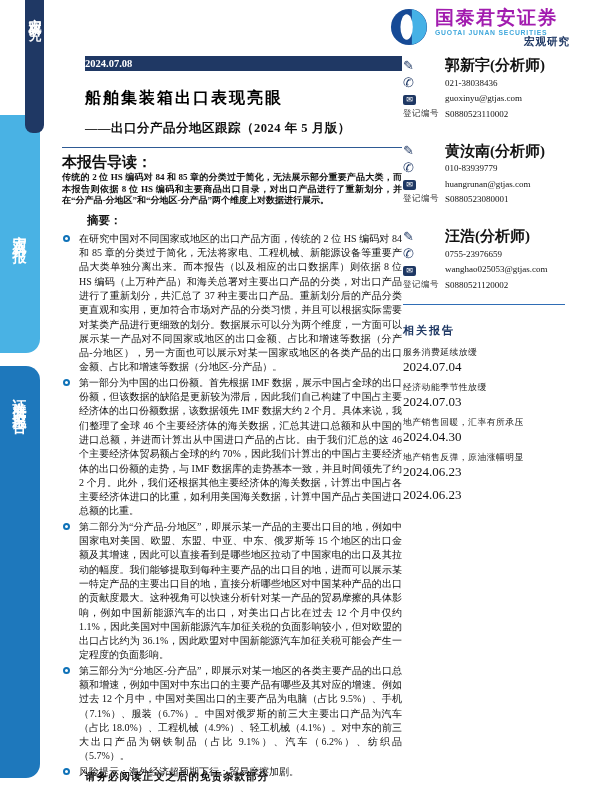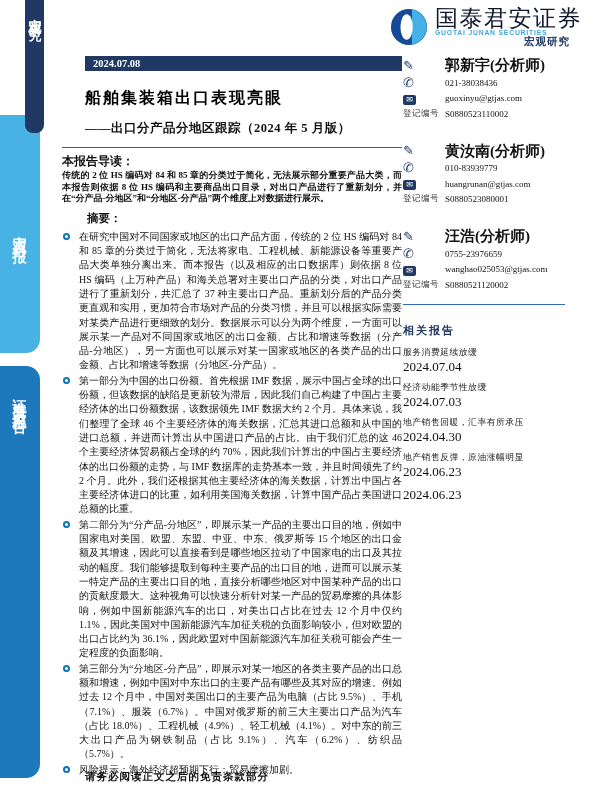--- a/index.html
+++ b/index.html
@@ -18,33 +18,33 @@
   .tab-sec-report { left:0; top:366px; width:40px; height:412px; background:#1e78bc;
     border-radius:0 14px 14px 0; z-index:2; display:flex; justify-content:center; }
   .vtext { writing-mode:vertical-rl; text-orientation:upright; color:#fff; font-weight:bold;
     font-family:"Liberation Sans","DejaVu Sans",sans-serif; }
   .tab-macro-research .vtext { font-size:13px; letter-spacing:3px; margin:8px auto 0; display:block; text-align:center; }
   .tab-macro-monthly .vtext { font-size:14px; letter-spacing:5px; }
   .tab-sec-report .vtext { font-size:14px; letter-spacing:4px; padding-top:22px; }
   
   .logo { position:absolute; left:390px; top:8px; display:flex; align-items:flex-start; }
   .logo-text { margin-left:7px; }
-  .brand-cn { font-family:"Liberation Sans","DejaVu Sans",sans-serif; font-size:23px; font-weight:normal;
-    color:#0f172a; letter-spacing:1.5px; line-height:20px; }
+  .brand-cn { font-family:"Liberation Sans","DejaVu Sans",sans-serif; font-size:19px; font-weight:bold;
+    color:#a21caf; letter-spacing:1.5px; line-height:20px; }
   .brand-en { font-family:"Liberation Sans","DejaVu Sans",sans-serif; font-size:6.8px; font-weight:bold;
     color:#41a8dc; letter-spacing:0.8px; margin-top:1px; }
   .section-label { position:absolute; top:35px; right:30px; font-size:10.5px; font-weight:bold; color:#1f3864; letter-spacing:1px; }
   
   .main { position:absolute; left:62px; top:56px; width:340px; }
   .date-banner { margin-left:23px; width:317px; height:15px; background:#1f3864; color:#fff;
-    font-size:10.5px; font-weight:bold; line-height:15px; padding-left:8px; }
+    font-size:10.5px; font-weight:bold; line-height:15px; }
   .title { margin:17px 0 0 23px; font-size:16px; font-weight:bold; letter-spacing:2px; color:#000; }
   .subtitle { margin:11px 0 0 23px; font-size:12.5px; font-weight:bold; letter-spacing:0.5px; }
   .divider { margin-top:10px; border-top:1.4px solid #2e5a94; }
-  .intro-label { margin-top:5px; font-size:12px; font-weight:bold; }
+  .intro-label { margin-top:5px; font-size:15px; font-weight:bold; }
   .intro-text { font-size:9px; font-weight:bold; line-height:11.6px; text-align:justify; }
   .abstract-label { margin-top:6px; font-size:11.5px; font-weight:bold;margin-left:25px; }
   .bullets { margin-top:4px; list-style:none; }
   .bullet { position:relative; padding-left:17px; font-size:10px; line-height:14.3px;
     text-align:justify; margin-bottom:1px; }
   .bullet .dot { position:absolute; left:1px; top:3.5px; width:7px; height:7px;
     border:2.2px solid #0f72b8; border-radius:50%; background:#fff; }
   
   .rightcol { position:absolute; left:403px; top:56px; width:162px; }
   .analyst { margin-bottom:11px; }

